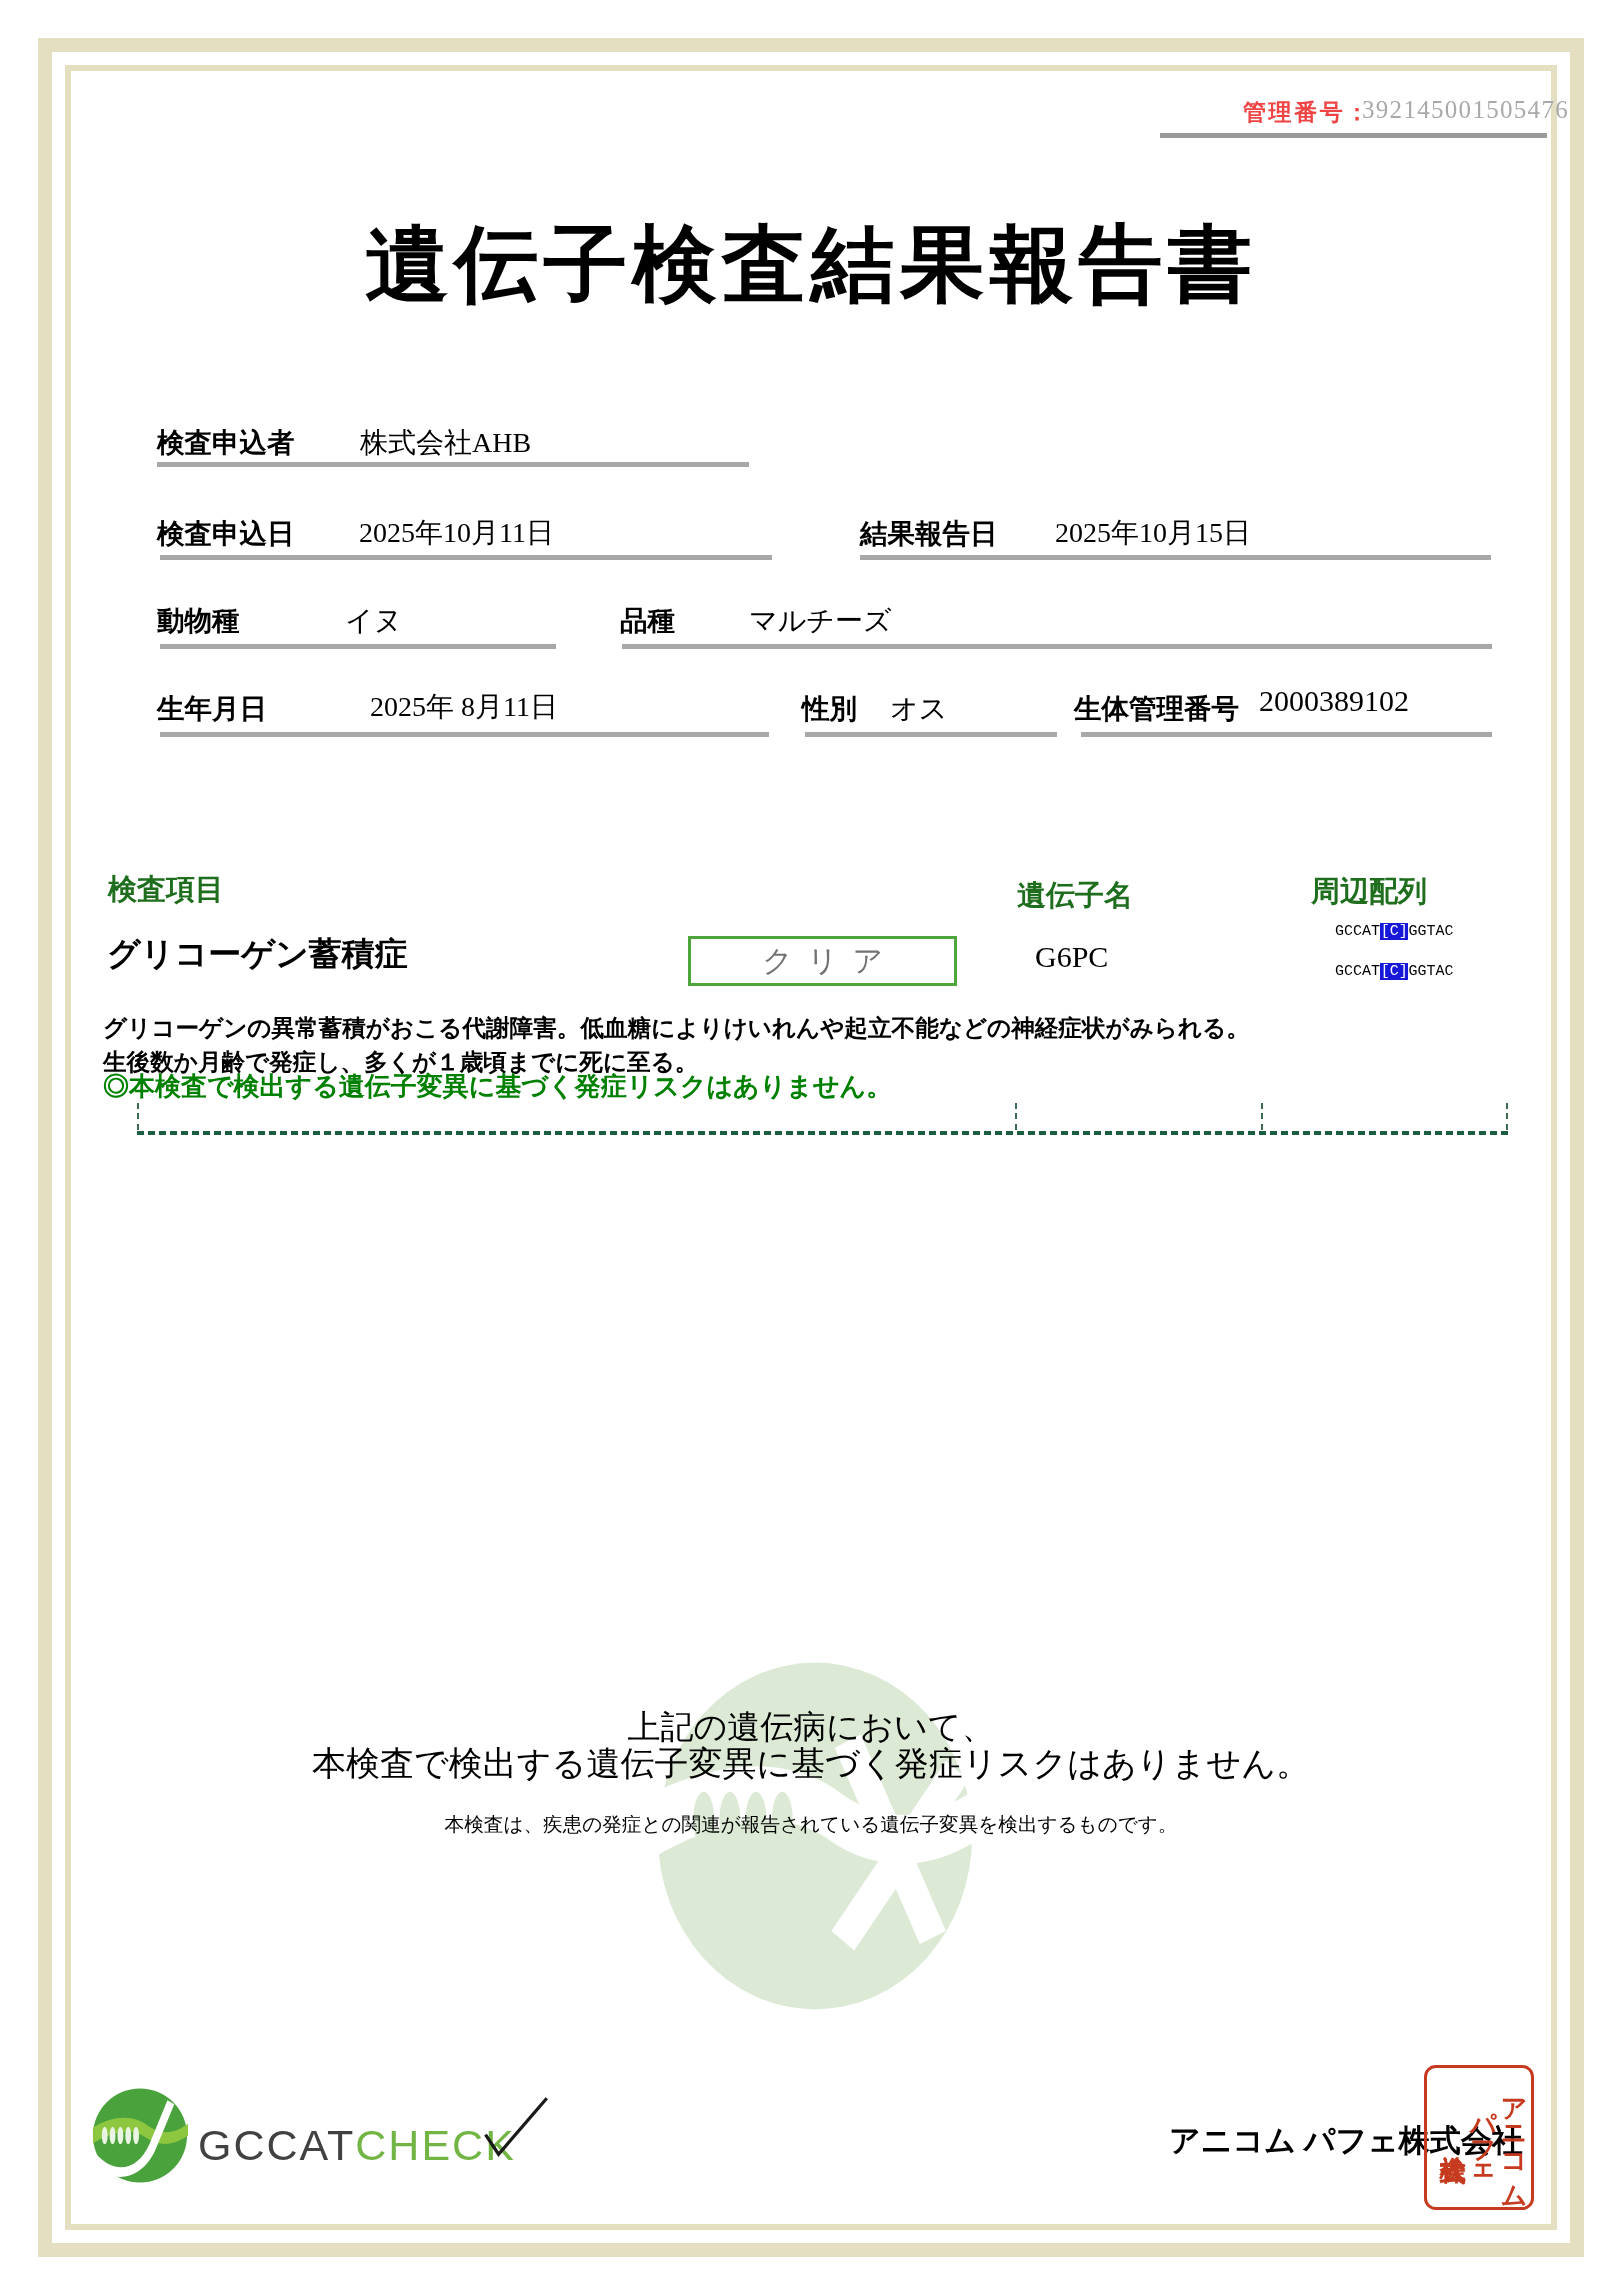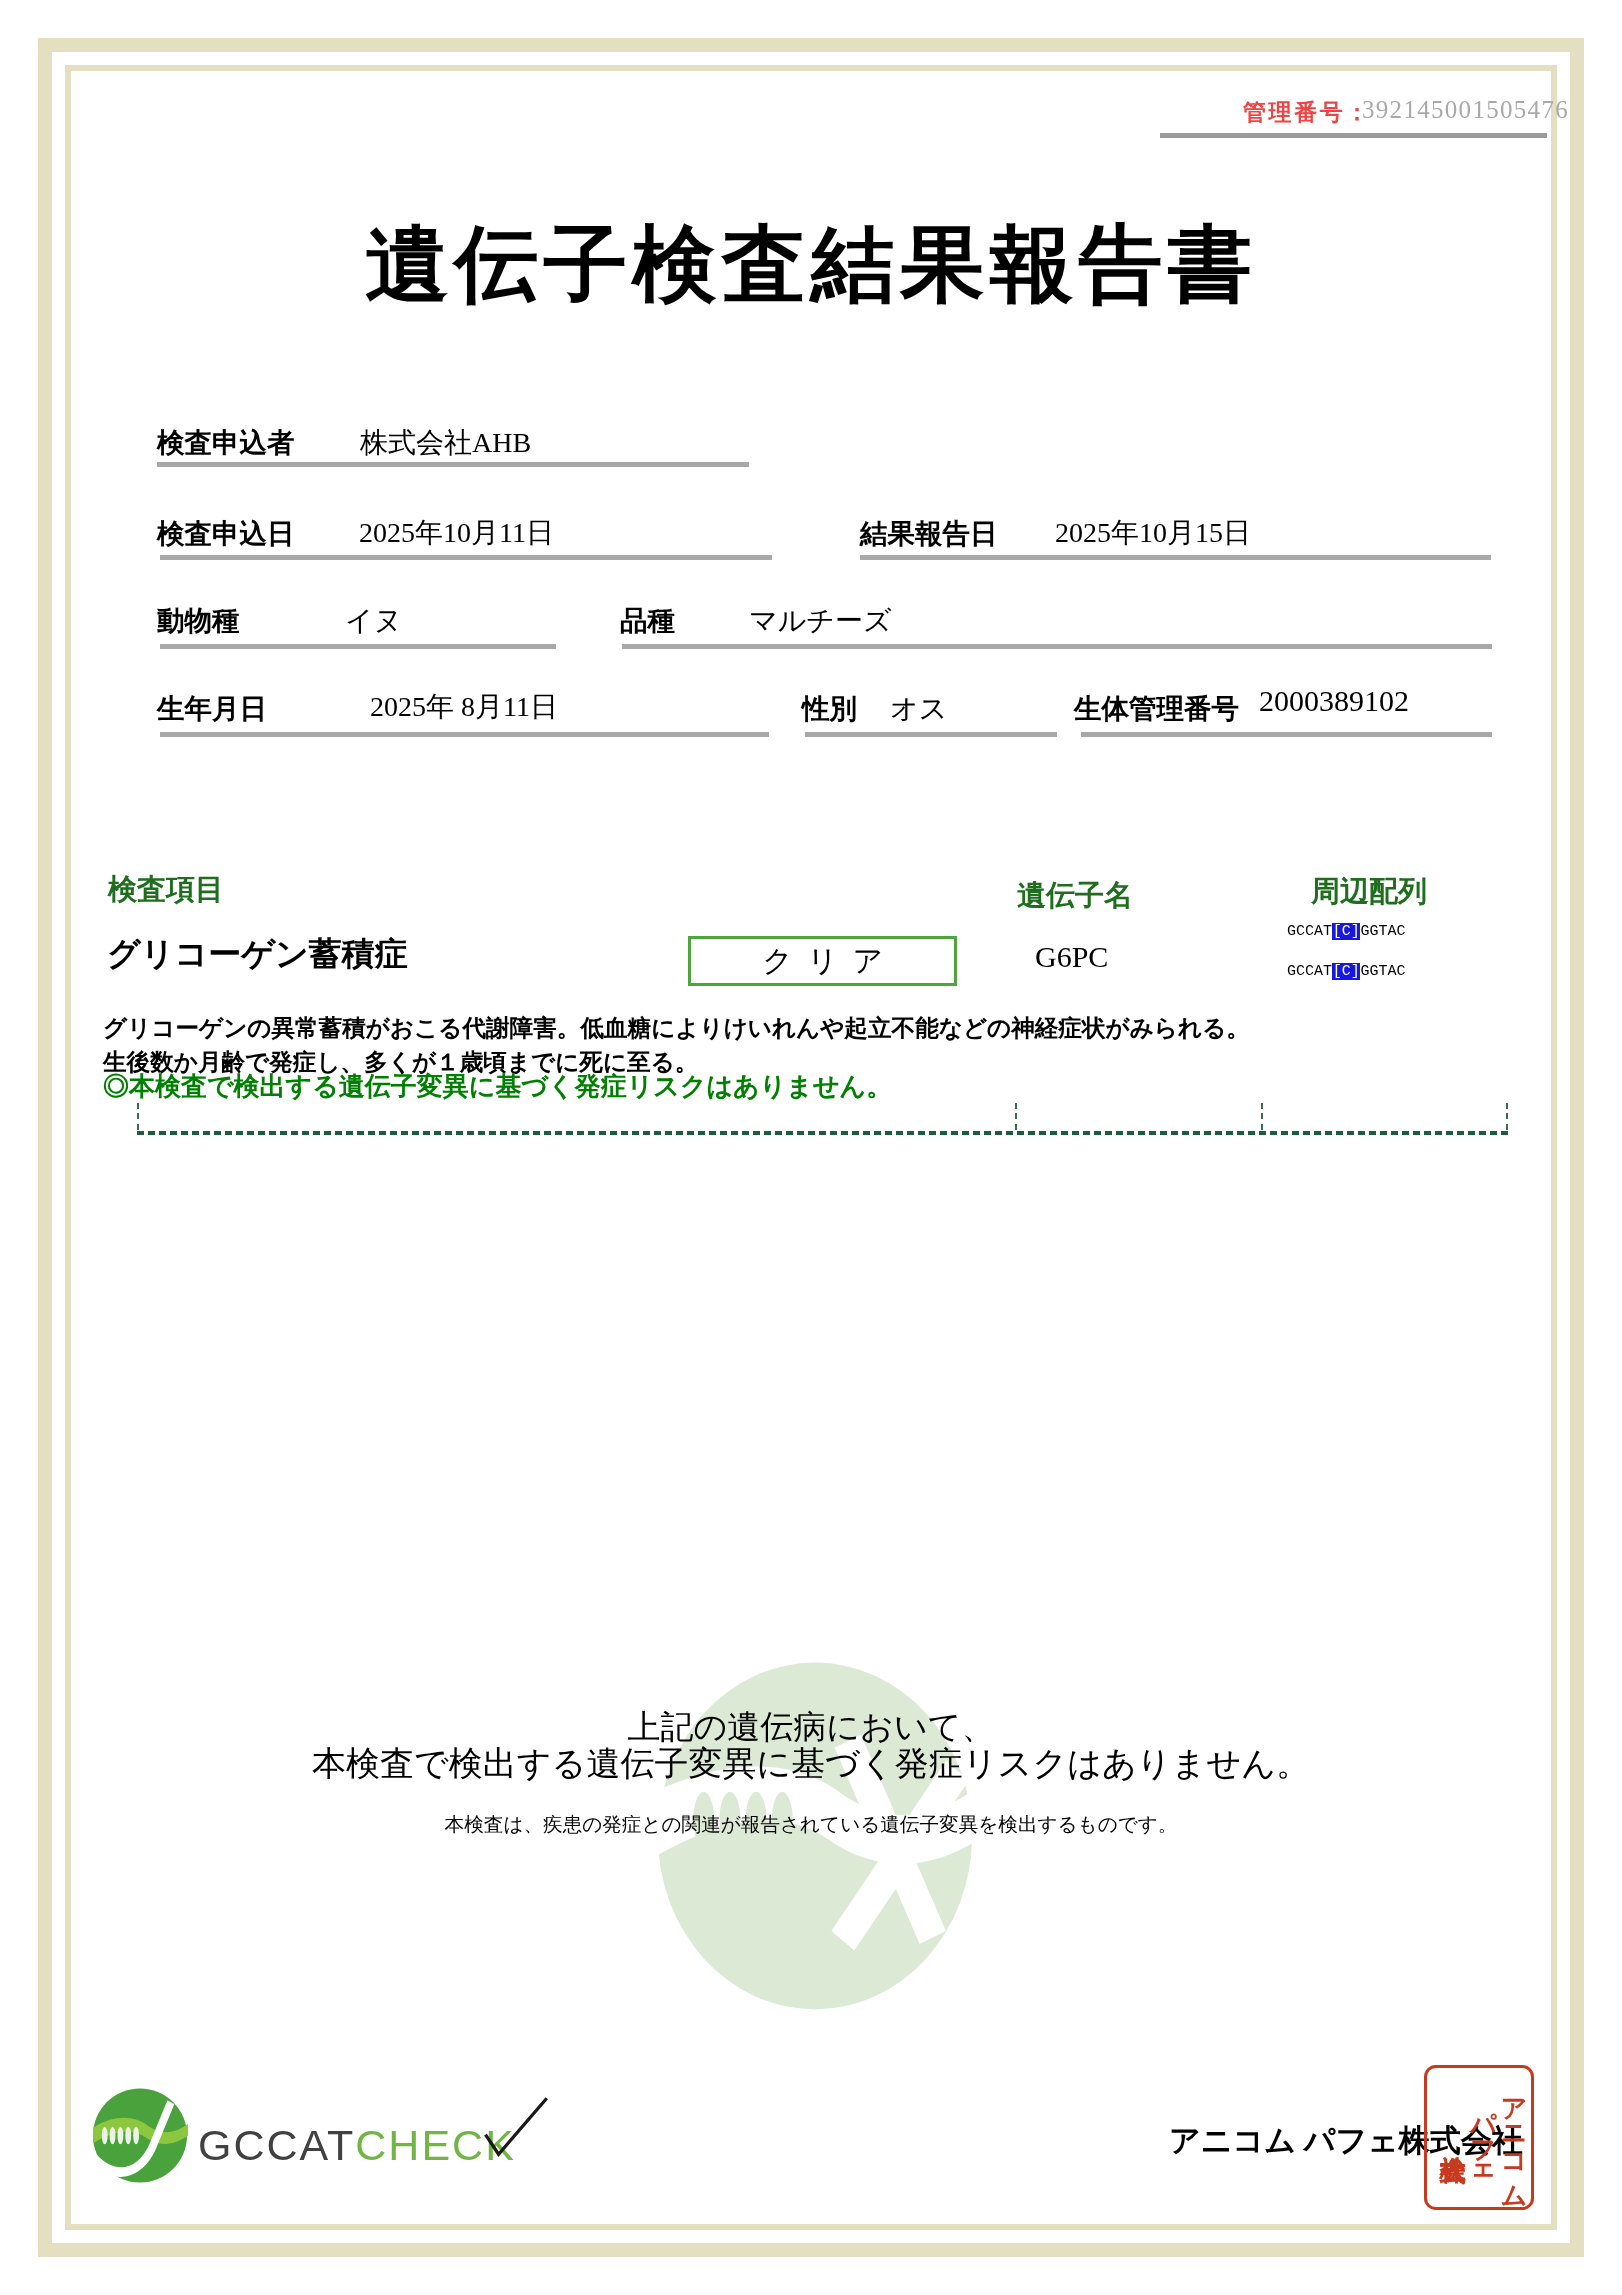--- a/index.html
+++ b/index.html
@@ -23,24 +23,24 @@
 
   
   .flabel { font-size:27.5px; font-weight:bold; white-space:nowrap; }
   .fvalue { font-size:28px; white-space:nowrap; }
   .uline  { height:5.2px; background:#a8a8a8; }
 
   
   .rhead  { font-size:29px; font-weight:bold; color:#1e6e1e; white-space:nowrap; }
   .item-name { left:107px; top:932px; font-size:33px; font-weight:bold; white-space:nowrap; }
   .result-box { left:688px; top:936px; width:249px; height:44px; border:3.3px solid #4da53c;
-                text-align:center; line-height:44px; font-size:30px; color:#000000;
+                text-align:center; line-height:44px; font-size:30px; color:#737373;
                 letter-spacing:14.4px; padding-left:14.4px; }
   .gene-name { left:1035px; top:940px; font-size:30px; white-space:nowrap; }
-  .seq { font-family:"Liberation Mono", monospace; font-size:15px; white-space:nowrap; letter-spacing:0; }
+  .seq { font-family:"Liberation Mono", monospace; font-size:15px; white-space:nowrap; letter-spacing:0;margin-left:48px; }
   .seq .variant { background:#1818d8; color:#ffffff; padding:0 0.7px; }
 
   .desc  { font-size:23.6px; font-weight:bold; white-space:nowrap; }
   .risk  { left:103px; top:1069px; font-size:26px; font-weight:bold; color:#008000; white-space:nowrap; }
 
   .vdash { width:2px; height:30px; top:1103px;
            background:repeating-linear-gradient(180deg,#3c6b52 0 5.9px, transparent 5.9px 10.5px); }
   .hdash { left:137px; top:1131px; width:1372px; height:3.9px;
            background:repeating-linear-gradient(90deg,#1b5e3f 0 7.2px, transparent 7.2px 11px); }
 

